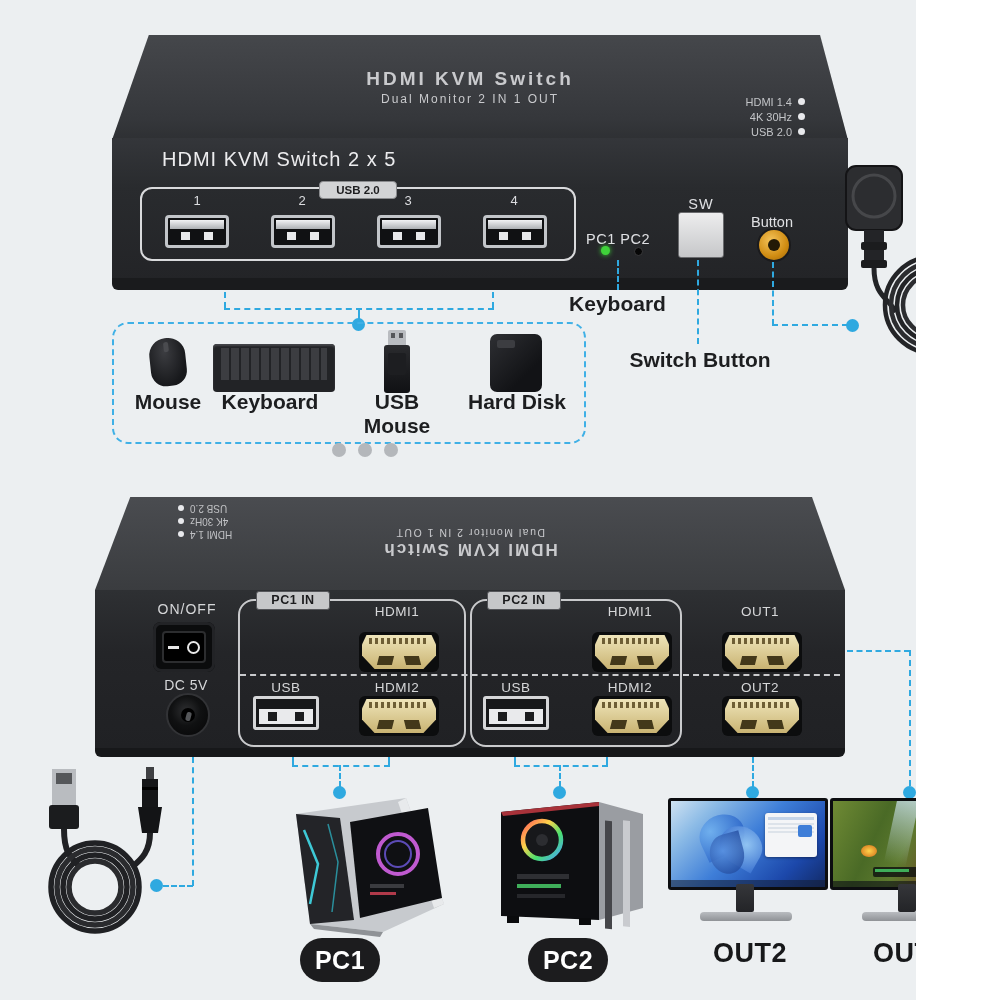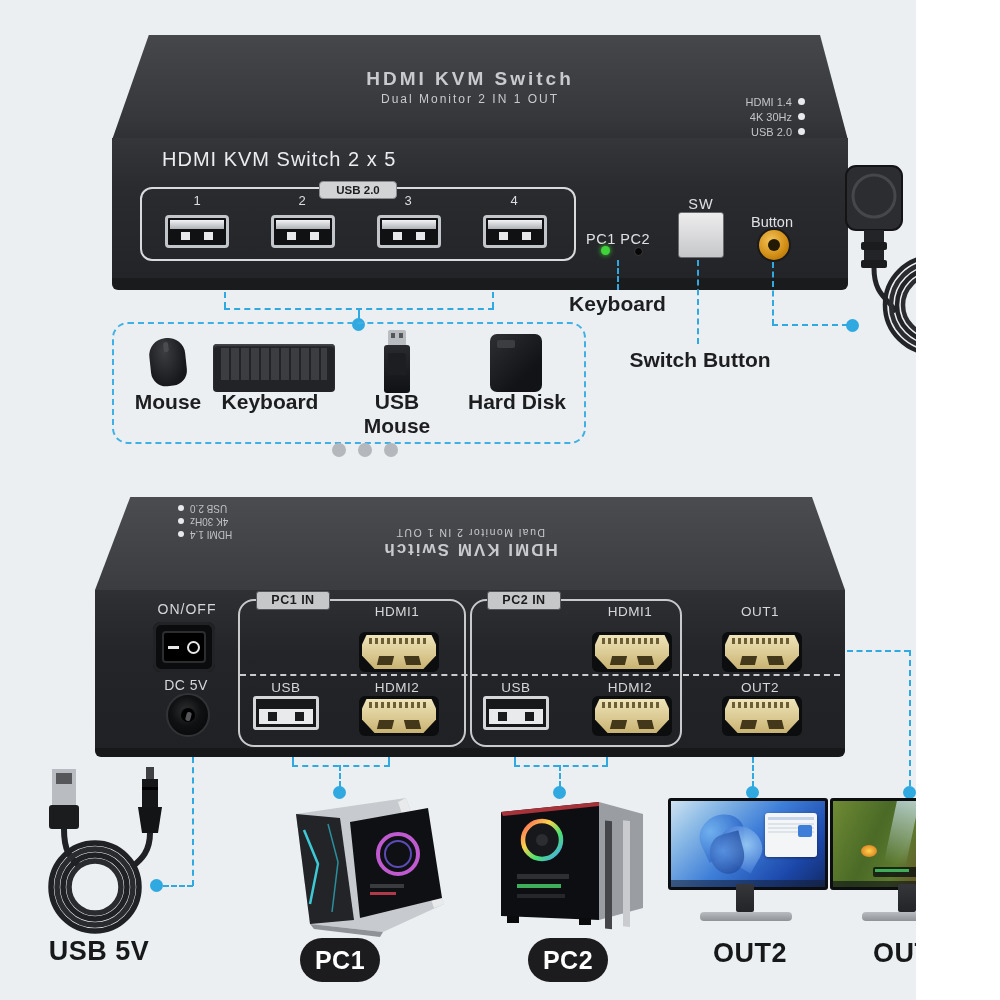--- a/index.html
+++ b/index.html
@@ -340,21 +340,20 @@
     <rect x="116" y="4" width="8" height="12" fill="#3f4043"></rect>
     <rect x="112" y="16" width="16" height="28" fill="#151618"></rect>
     <rect x="112" y="24" width="16" height="3" fill="#000"></rect>
     <path d="M108 44 h24 l-4 26 h-16 z" fill="#131416"></path>
     <path d="M120 70 C120 88 112 96 102 104" stroke="#202124" stroke-width="6" fill="none"></path>
     <circle cx="65" cy="124" r="44" fill="none" stroke="#202124" stroke-width="5.5"></circle>
     <circle cx="65" cy="124" r="38" fill="none" stroke="#2a2b2e" stroke-width="5.5"></circle>
     <circle cx="65" cy="124" r="32" fill="none" stroke="#202124" stroke-width="5.5"></circle>
     <circle cx="65" cy="124" r="26" fill="none" stroke="#2a2b2e" stroke-width="5.5"></circle>
   </svg>
-  <div class="biglabel" style="left:34px;top:936px;width:130px;">USB 5V</div>
 
   <svg class="abs" style="left:258px;top:792px;" width="190" height="145" viewBox="0 0 190 145">
     <polygon points="38,22 148,6 186,112 125,140 52,132" fill="#c7cace"></polygon>
     <polygon points="148,6 186,112 176,116 140,10" fill="#e8eaec"></polygon>
     <polygon points="38,22 82,26 96,128 52,132" fill="#232428"></polygon>
     <polyline points="46,38 60,72 52,112" stroke="#3ec9d6" stroke-width="2.5" fill="none"></polyline>
     <polyline points="70,32 80,70 74,120" stroke="#2a8f9c" stroke-width="1.5" fill="none"></polyline>
     <polygon points="92,30 170,16 184,106 102,126" fill="#0f1013"></polygon>
     <circle cx="140" cy="62" r="20" fill="none" stroke="#c05ad0" stroke-width="4"></circle>
     <circle cx="140" cy="62" r="13" fill="none" stroke="#6f5ae0" stroke-width="2" opacity=".8"></circle>

